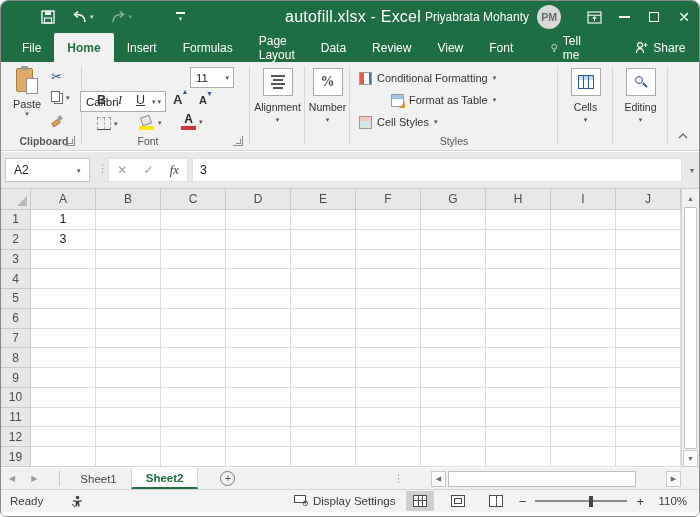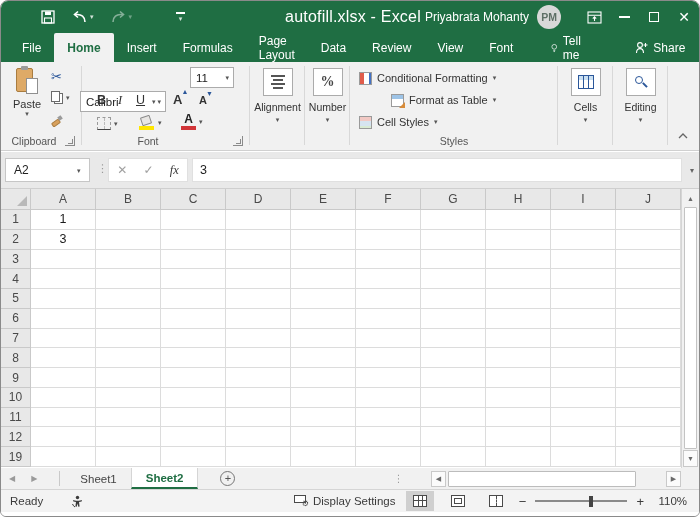--- a/index.html
+++ b/index.html
@@ -294,21 +294,21 @@
           <span class="pg a"></span>
         </span>
       <span class="chev">▾</span>
     </div>
     <div class="mini-btn" style="left:50px; top:52px;">
       <svg class="brush-icon" viewBox="0 0 13 13">
         <rect x="1" y="7" width="8" height="4" rx="1" fill="#d8a05c" stroke="#a97c3f" transform="rotate(-35 5 9)"></rect>
         <rect x="7" y="2" width="4" height="4" fill="#9b9b9b" transform="rotate(-35 9 4)"></rect>
       </svg>
     </div>
-    <div class="grp-label" style="left:0; width:66px;">Clipboard</div>
+    <div class="grp-label" style="left:10px; width:66px;font-weight:bold;">Clipboard</div>
     <div class="launcher" style="left:64px;"></div>
     <div class="rsep" style="left:80px;"></div>
 
     <div class="combo" style="left:79px; top:5px; width:86px;margin-top:24px;">
       <span>Calibri</span>
       <span class="chev">▾</span>
     </div>
     <div class="combo" style="left:189px; top:5px; width:44px;">
       <span>11</span>
       <span class="chev">▾</span>

